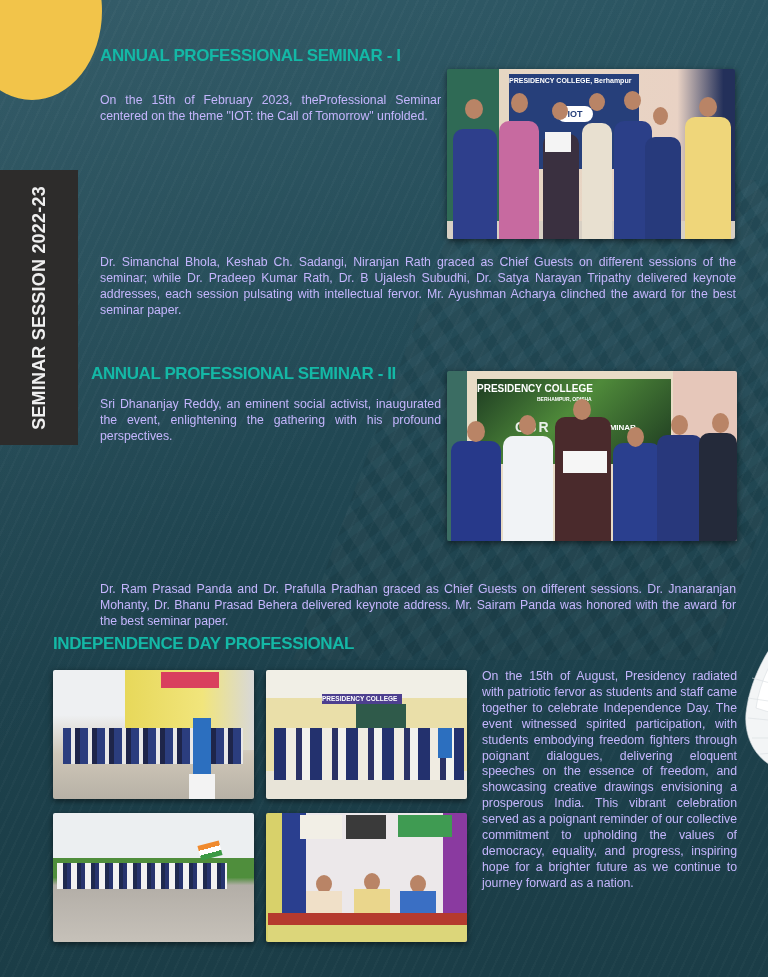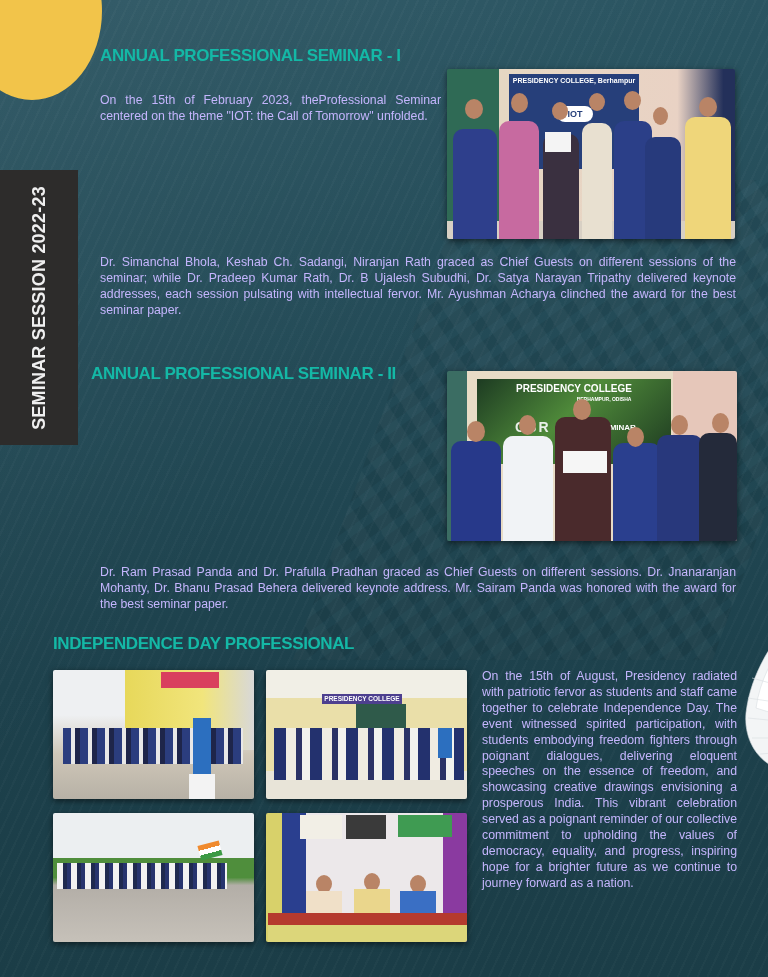--- a/index.html
+++ b/index.html
@@ -59,21 +59,21 @@
     .para p { margin-bottom: 15.9px; }
     .para p.tight { margin-bottom: 0; }
     .photo {
       position: absolute;
       border-radius: 2px;
       box-shadow: 0 2px 6px rgba(0,0,0,0.55);
       overflow: hidden;
     }
     .photo .cap {
       position: absolute; left: 0; right: 0;
-      font-weight: bold; text-align: center; white-space: nowrap;
+      font-weight: bold; white-space: nowrap;
     }
     .person {
       position: absolute; bottom: 0;
       border-radius: 10px 10px 0 0;
     }
     .head {
       position: absolute; border-radius: 50%;
       background: #b98466;
     }
     .wing {
@@ -121,20 +121,21 @@
     <div class="head" style="left:252px; top:28px; width:18px; height:20px;"></div>
 </div>
 
 <div class="para" style="left:100px; top:255px; width:636px;">
   <p class="tight">Dr. Simanchal Bhola, Keshab Ch. Sadangi, Niranjan Rath graced as Chief Guests on different sessions of the seminar; while Dr. Pradeep Kumar Rath, Dr. B Ujalesh Subudhi, Dr. Satya Narayan Tripathy delivered keynote addresses, each session pulsating with intellectual fervor. Mr. Ayushman Acharya clinched the award for the best seminar paper.</p>
 </div>
 
 <h2 class="section-title" style="left:91px; top:352px;margin-top:12px;">ANNUAL PROFESSIONAL SEMINAR - II</h2>
 
 <div class="para" style="left:100px; top:397px; width:341px;">
+  <p>Sri Dhananjay Reddy, an eminent social activist, inaugurated the event, enlightening the gathering with his profound perspectives.</p>
 </div>
 
 <div class="photo" style="left:447px; top:371px; width:290px; height:170px; background:linear-gradient(90deg,#3b6d63 0%,#3b6d63 7%,#e8dcc6 7%,#e8dcc6 78%,#e6c7ba 78%);">
   <div style="position:absolute; left:30px; top:8px; width:194px; height:85px; background:linear-gradient(135deg,#1d3b22 0%,#4f8a3a 45%,#1c3820 100%);">
     <div class="cap" style="top:4px; font-size:10px; color:#fff;">PRESIDENCY COLLEGE</div>
     <div class="cap" style="top:17px; font-size:5px; color:#fff; padding-left:60px;">BERHAMPUR, ODISHA</div>
     <div style="position:absolute; left:38px; top:40px; font-size:14px; font-weight:bold; color:#e9efe9; letter-spacing:2px;">CSR</div>
     <div style="position:absolute; left:122px; top:44px; font-size:8px; font-weight:bold; color:#fff;">SEMINAR</div>
   </div>
   <div class="person" style="left:4px; width:50px; height:100px; background:#27398a;"></div>
@@ -145,21 +146,21 @@
     <div class="head" style="left:126px; top:28px; width:18px; height:21px;"></div>
   <div style="position:absolute; left:116px; top:80px; width:44px; height:22px; background:#f6f6f6;"></div>
   <div class="person" style="left:166px; width:48px; height:98px; background:#2a3f8e;"></div>
     <div class="head" style="left:180px; top:56px; width:17px; height:20px;"></div>
   <div class="person" style="left:210px; width:46px; height:106px; background:#28387c;"></div>
     <div class="head" style="left:224px; top:44px; width:17px; height:20px;"></div>
   <div class="person" style="left:252px; width:38px; height:108px; background:#242a3a;"></div>
     <div class="head" style="left:265px; top:42px; width:17px; height:20px;"></div>
 </div>
 
-<div class="para" style="left:100px; top:565px; width:636px;">
+<div class="para" style="left:100px; top:582px; width:636px;">
   <p class="tight">Dr. Ram Prasad Panda and Dr. Prafulla Pradhan graced as Chief Guests on different sessions. Dr. Jnanaranjan Mohanty, Dr. Bhanu Prasad Behera delivered keynote address. Mr. Sairam Panda was honored with the award for the best seminar paper.</p>
 </div>
 
 <h2 class="section-title" style="left:53px; top:634px;">INDEPENDENCE DAY PROFESSIONAL</h2>
 
 <div class="photo" style="left:53px; top:670px; width:201px; height:129px; background:linear-gradient(180deg,#eef0f2 0%,#eef0f2 35%,#cfc7b8 65%,#b7b1a6 100%);">
   <div style="position:absolute; left:72px; top:0; width:129px; height:80px; background:linear-gradient(90deg,#e7d85a 0%,#f1e57c 60%,#d8d8d8 100%);"></div>
   <div style="position:absolute; left:108px; top:2px; width:58px; height:16px; background:#d9405e;"></div>
   <div style="position:absolute; left:10px; top:58px; width:180px; height:36px; background:repeating-linear-gradient(90deg,#2b3d7e 0 8px,#e8e8e8 8px 12px,#1e254a 12px 17px);"></div>
   <div style="position:absolute; left:140px; top:48px; width:18px; height:60px; background:#2c6fbf;"></div>

